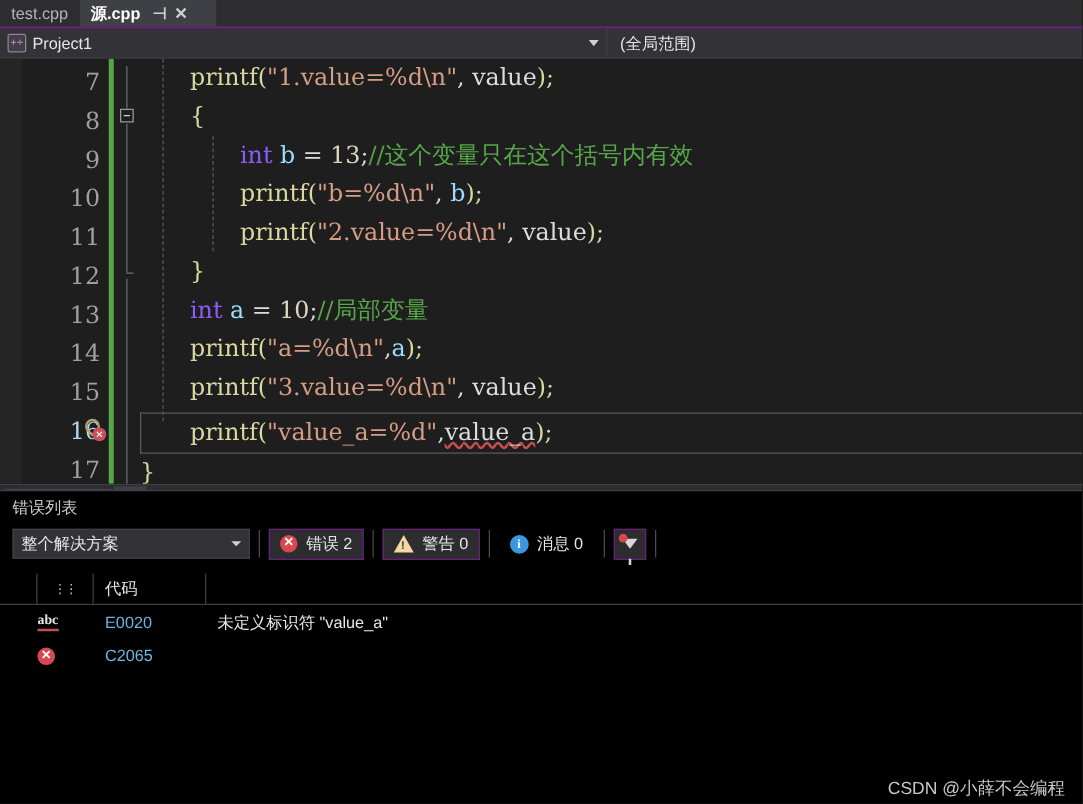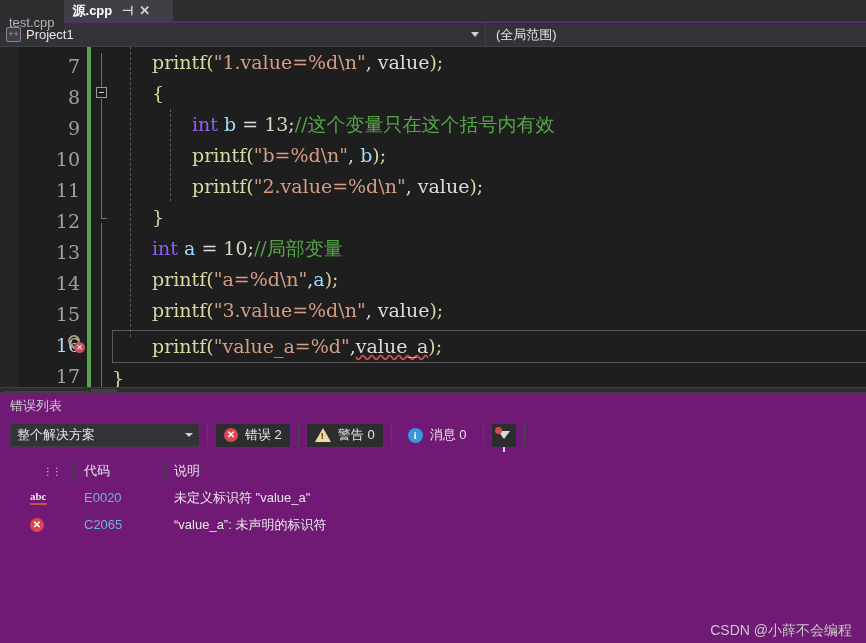--- a/index.html
+++ b/index.html
@@ -16,21 +16,21 @@
     height: 23px; background: #2d2d30;
     display: flex; align-items: stretch;
     border-bottom: 2px solid #68217a;
   }
   .tab {
     display: flex; align-items: center;
     padding: 0 9px; height: 100%;
     font-size: 13px; color: #a0a0a0;
     background: #2d2d30;
   }
-  .tab.inactive { color: #b4b4b4; margin-top: 12px; }
+  .tab.inactive { color: #b4b4b4; }
   .tab.active {
     background: #3f3f46; color: #ffffff; font-weight: bold;
     padding-right: 20px;
   }
   .tab .tabicons { display: flex; align-items: center; margin-left: 7px; }
   .tab .ticon {
     width: 17px; height: 17px; display: flex;
     align-items: center; justify-content: center;
     color: #d0d0d0;
   }
@@ -212,21 +212,21 @@
   .icon-info {
     width: 15px; height: 15px; border-radius: 50%;
     background: #3a96dd; color: #fff; font-size: 10px; font-weight: bold;
     line-height: 15px; text-align: center; display: inline-block;
     font-family: "Liberation Serif", serif;
   }
 
   
   .errpanel {
     position: absolute; left: 0; right: 0; top: 392px; bottom: 0;
-    background: #701a75;
+    background: #000000;
     border-top: 1px solid #3f3f46;
   }
   .errpanel-title {
     height: 26px; display: flex; align-items: center;
     padding-left: 10px; font-size: 13px; color: #cccccc;
   }
   .errtoolbar {
     height: 32px; display: flex; align-items: center;
     padding-left: 10px; gap: 0;
   }
@@ -466,38 +466,36 @@
       <span class="vsep"></span>
     </div>
 
     <div class="errtable">
       <div class="errhead">
         <div class="c0"></div>
         <div class="c1">
             <span class="sorticon">⋮⋮</span>
           </div>
         <div class="c2">代码</div>
-        <div class="c3">说明</div>
       </div>
 
       <div class="errrow">
         <div class="c0"></div>
         <div class="c1">
             <span class="abcicon">abc</span>
           </div>
         <div class="c2">E0020</div>
         <div class="c3">未定义标识符 "value_a"</div>
       </div>
 
       <div class="errrow">
         <div class="c0"></div>
         <div class="c1">
             <span class="icon-err">✕</span>
           </div>
         <div class="c2">C2065</div>
-        <div class="c3">“value_a”: 未声明的标识符</div>
       </div>
     </div>
 
     <div class="watermark">CSDN @小薛不会编程</div>
   </div>
 
 </div>
 
 </body></html>

